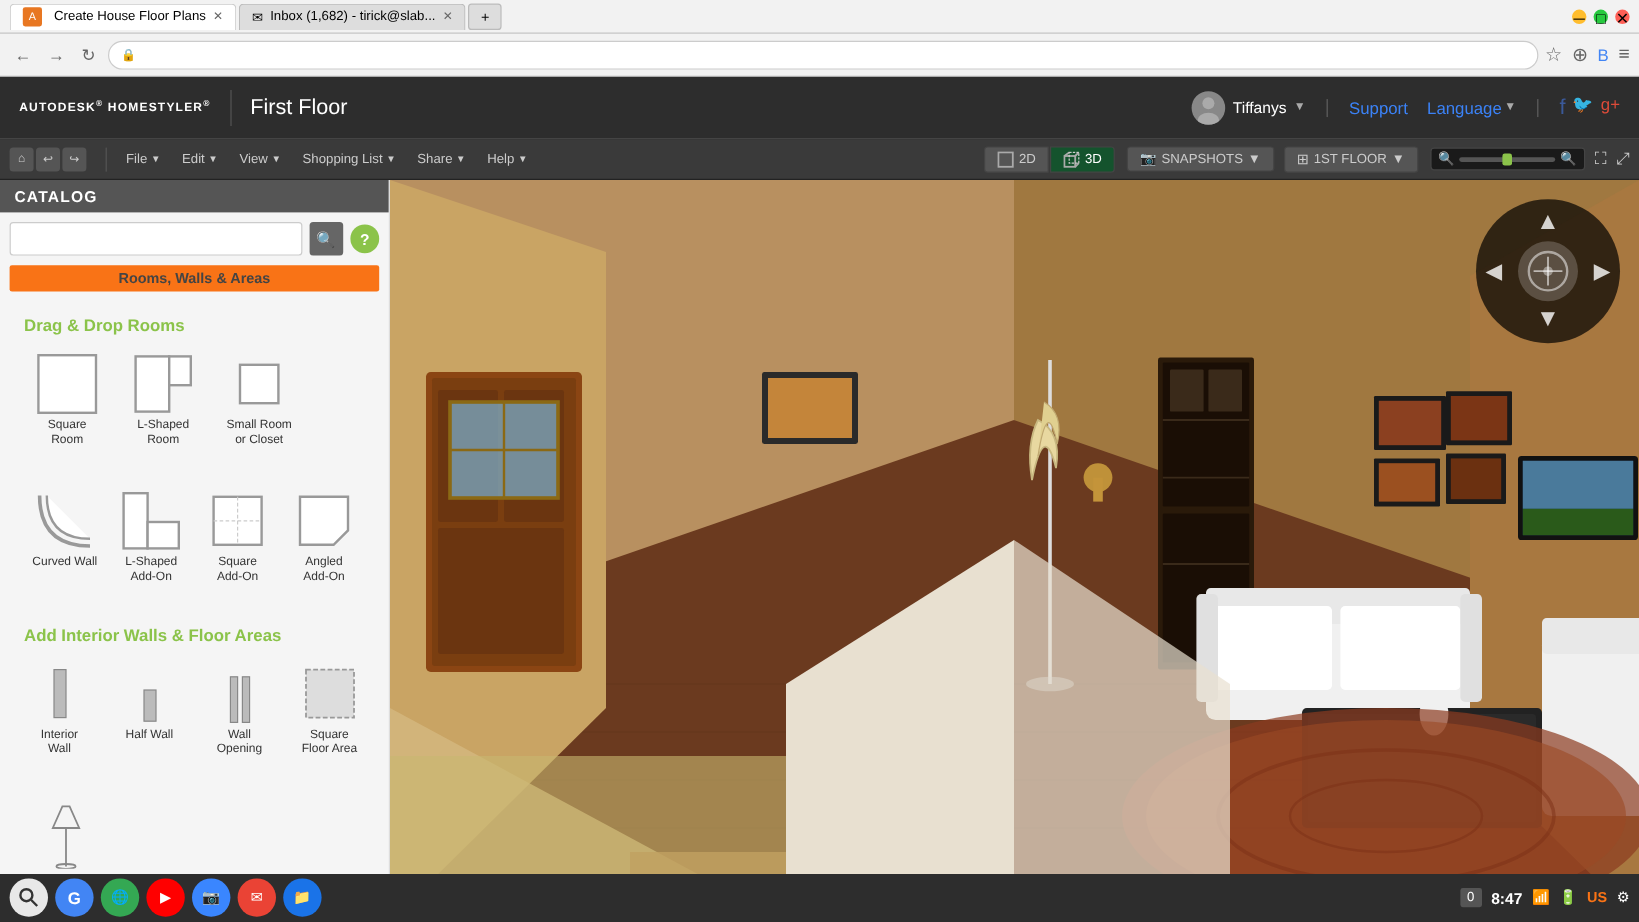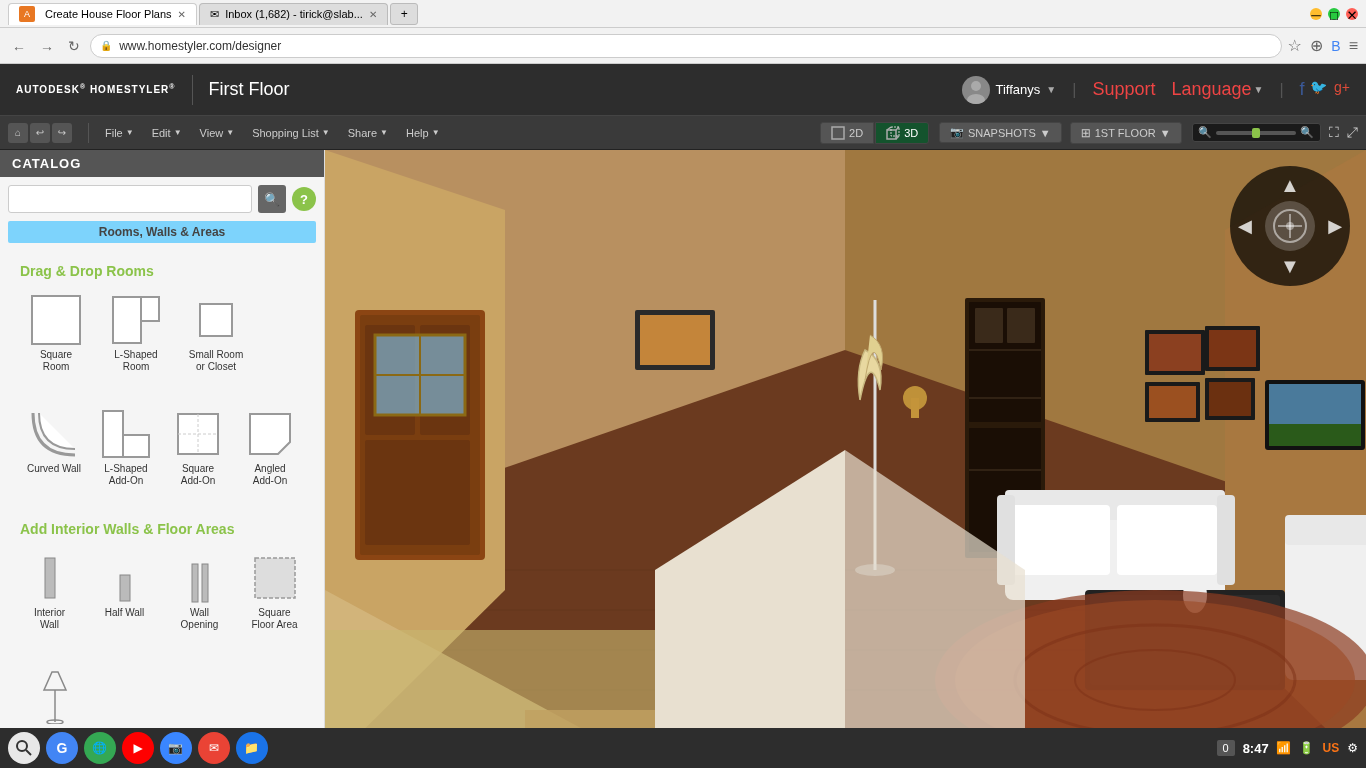--- a/index.html
+++ b/index.html
@@ -49,21 +49,21 @@
       display: flex;
       align-items: center;
       padding: 0 16px;
       border-bottom: 1px solid #444;
     }
     .header-divider { width: 1px; height: 30px; background: #555; margin: 0 16px; }
     .floor-name { color: white; font-size: 18px; font-weight: normal; }
     .header-right { margin-left: auto; display: flex; align-items: center; gap: 16px; }
     .user-section { display: flex; align-items: center; gap: 6px; color: white; font-size: 13px; cursor: pointer; }
     .user-avatar { width: 28px; height: 28px; border-radius: 50%; background: #888; overflow: hidden; display: flex; align-items: center; justify-content: center; font-size: 12px; color: white; }
-    .header-link { color: #ef4444; font-size: 18px; cursor: pointer; text-decoration: none; }
+    .header-link { color: #3b82f6; font-size: 14px; cursor: pointer; text-decoration: none; }
     .social-icons { display: flex; gap: 6px; }
     .social-icon { color: #ccc; font-size: 14px; cursor: pointer; }
 
     
     .toolbar {
       background: #3a3a3a;
       height: 34px;
       display: flex;
       align-items: center;
       padding: 0 8px;
@@ -173,21 +173,21 @@
     .taskbar-tray { display: flex; align-items: center; gap: 8px; color: white; font-size: 11px; }
     .tray-label { background: #555; padding: 2px 6px; border-radius: 2px; font-size: 11px; }
 
     
     .room-svg {
       position: absolute;
       inset: 0;
       width: 100%;
       height: 100%;
     }
-    .rooms-walls-label { background: #7dd3fc; padding: 4px 10px; text-align: center; font-size: 12px; color: #444; font-weight: bold; margin: 6px 8px 4px; border-radius: 2px; }
+    .rooms-walls-label { background: #f97316; padding: 4px 10px; text-align: center; font-size: 12px; color: #444; font-weight: bold; margin: 6px 8px 4px; border-radius: 2px; }
   </style>
 </head>
 <body>
 
 <div class="browser-titlebar">
   <div class="browser-tabs">
     <div class="browser-tab">
       <div class="browser-favicon">A</div>
       <span>Create House Floor Plans</span>
       <span class="tab-close">✕</span>
@@ -205,21 +205,20 @@
     <button class="browser-btn btn-close">✕</button>
   </div>
 </div>
 
 <div class="browser-addressbar">
   <button class="nav-btn">←</button>
   <button class="nav-btn">→</button>
   <button class="nav-btn">↻</button>
   <div class="address-bar">
     <span class="address-lock">🔒</span>
-    <span class="address-text">www.homestyler.com/designer</span>
   </div>
   <div class="browser-icons">
     <span class="browser-icon">☆</span>
     <span class="browser-icon">⊕</span>
     <span class="browser-icon" style="font-size:14px;color:#4285f4;">B</span>
     <span class="browser-icon">≡</span>
   </div>
 </div>
 
 <div class="app-header">

